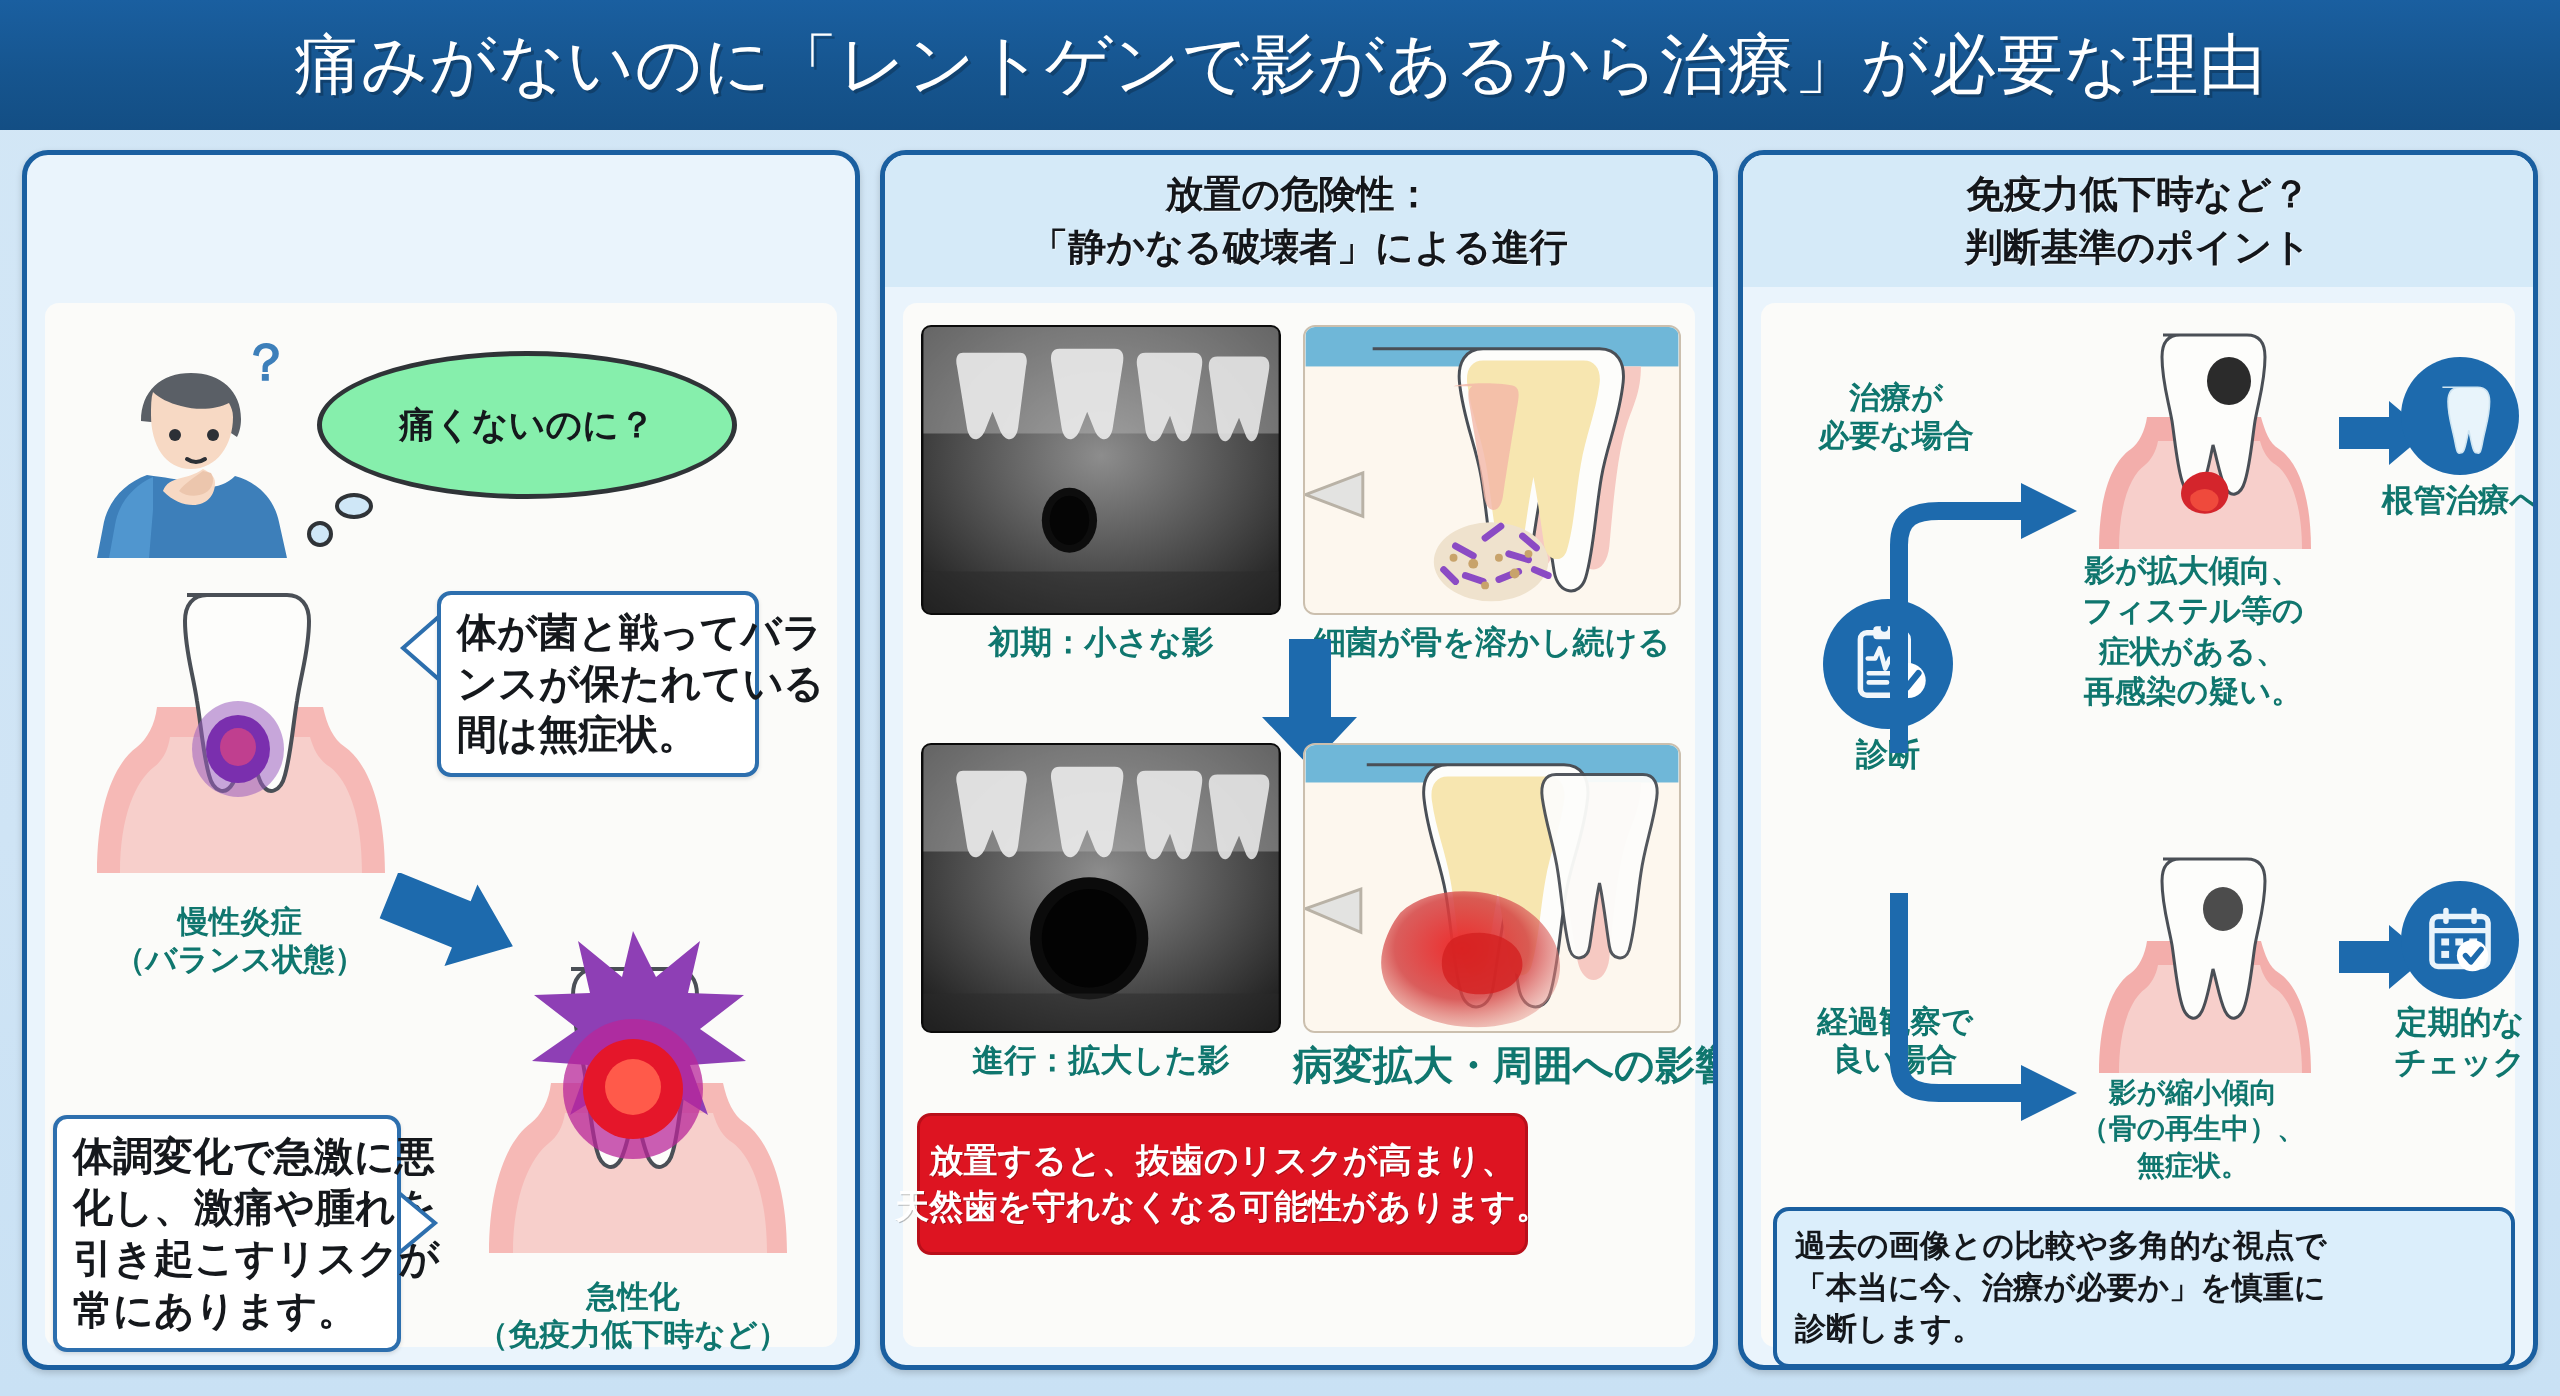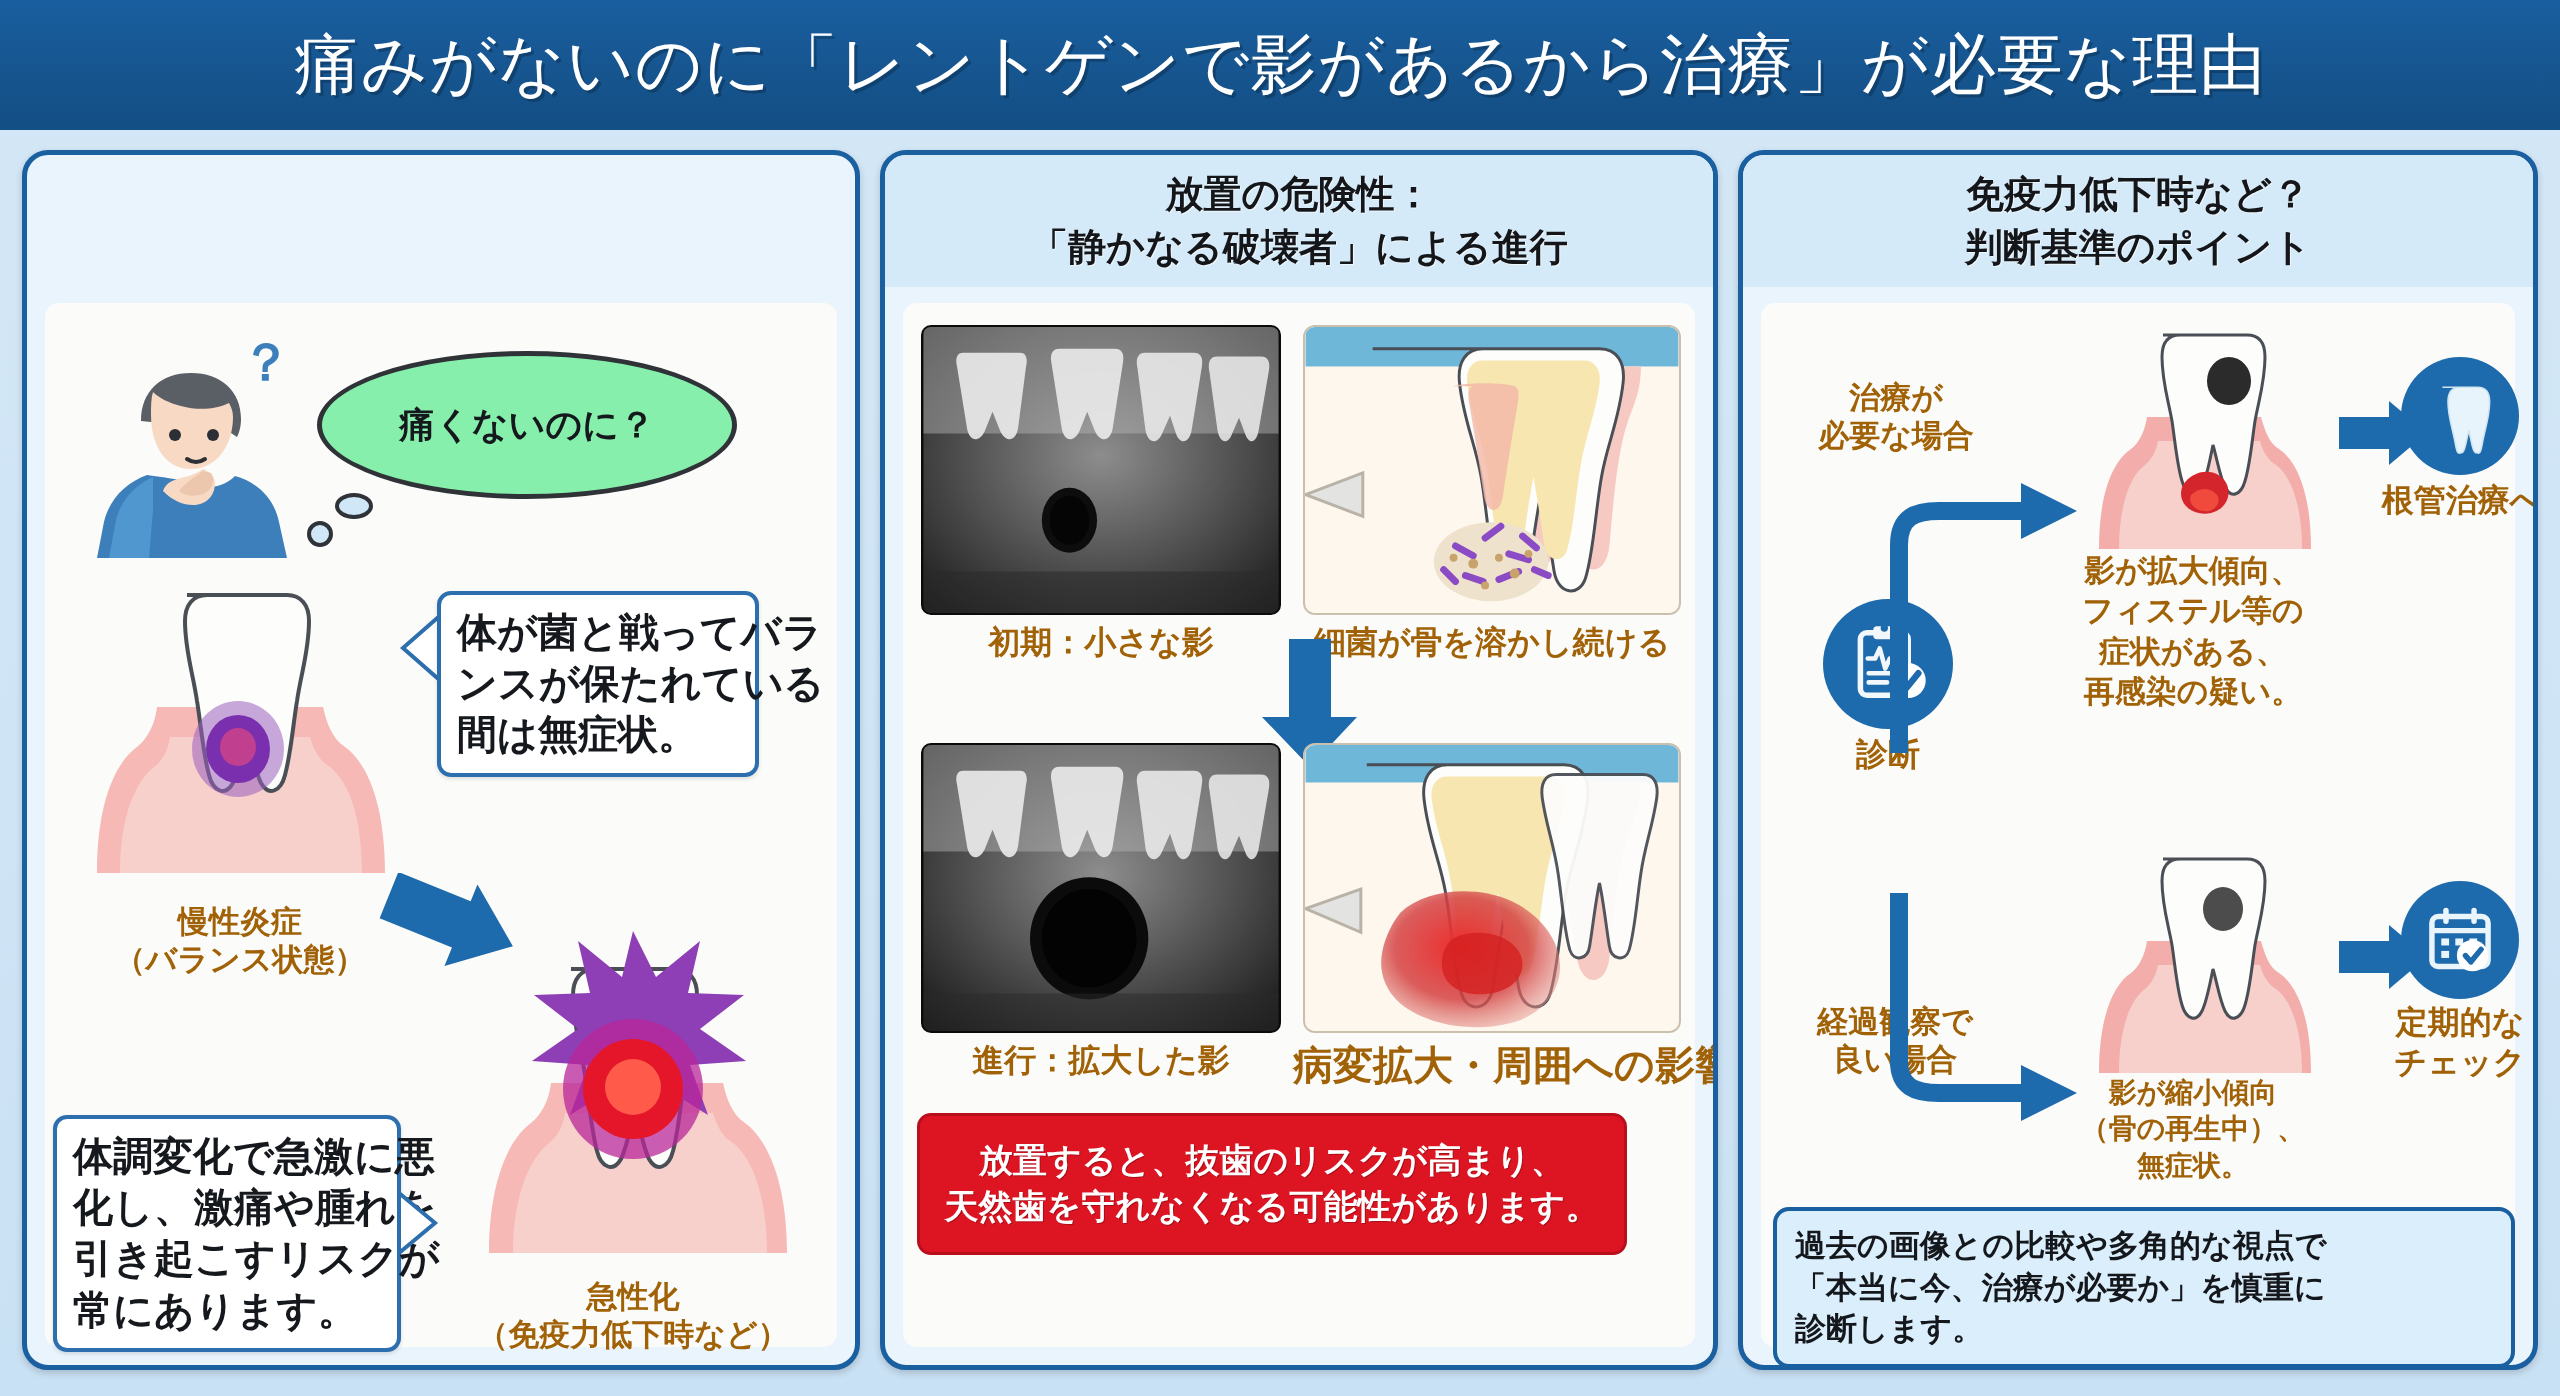--- a/index.html
+++ b/index.html
@@ -41,21 +41,21 @@
   }
   .panel-head .line { font-size:38px; font-weight:bold; color:#14161a;
       text-shadow:1px 1px 0 rgba(255,255,255,.6); white-space:nowrap; }
 
   .panel-body {
     position:absolute; left:18px; right:18px; top:148px; bottom:18px;
     background:#fbfbf9; border-radius:14px;
   }
 
   
-  .cap { position:absolute; font-weight:bold; color:#a16207; text-align:center;
+  .cap { position:absolute; font-weight:bold; color:#0f766e; text-align:center;
          line-height:1.22; white-space:pre; }
 
   .callout {
     position:absolute; background:#ffffff; border:4px solid #2d6fae;
     border-radius:14px; padding:12px 16px;
     font-size:40px; font-weight:bold; color:#15181c; line-height:1.28;
     white-space:pre; box-shadow:0 2px 4px rgba(0,0,0,.12);
   }
   .callout::after{ content:""; position:absolute; width:0;height:0; }
   .bluefill { fill:#1d6aad; }
@@ -268,21 +268,21 @@
             <stop offset="100%" stop-color="#e8a79c" stop-opacity=".4"></stop>
           </radialGradient>
         </defs>
         <path d="M96 170c26-24 76-28 112-12 30 14 50 40 50 66 0 28-20 50-50 58-38 10-86 2-112-20-18-16-22-36-18-54 3-14 10-28 18-38z" fill="url(#les)"></path>
         <path d="M150 196c22-10 48-6 62 8 12 12 10 30-4 40-18 12-48 12-62-2-12-12-10-36 4-46z" fill="#d32020" opacity=".8"></path>
         <path d="M284 30h58c12 0 16 10 14 24-4 28-12 48-16 76-4 26-6 58-12 78-4 12-18 10-20-4-3-18-6-46-10-64-4 18-7 46-10 64-2 14-16 16-20 4-6-20-8-52-12-78-4-28-12-48-16-76-2-14 2-24 14-24z" fill="#fdfdfb" stroke="#4a4f56" stroke-width="3" opacity=".95"></path>
         <path d="M0 166 L56 146 L56 190 Z" fill="#e3e3e1" stroke="#b9b2a6" stroke-width="3"></path>
       </svg>
       <div class="cap" style="left:390px;top:738px;width:398px;font-size:40px;">病変拡大・周囲への影響</div>
 
-      <div class="redbar" style="left:14px;top:810px;width:710px;height:142px;">
+      <div class="redbar" style="left:14px;top:810px;width:611px;height:142px;">
         <span>放置すると、抜歯のリスクが高まり、</span>
         <span>天然歯を守れなくなる可能性があります。</span>
       </div>
     </div>
   </section>
 
   <section class="panel" id="panel-right">
     <div class="panel-head">
       <div class="line">免疫力低下時など？</div>
       <div class="line">判断基準のポイント</div>

